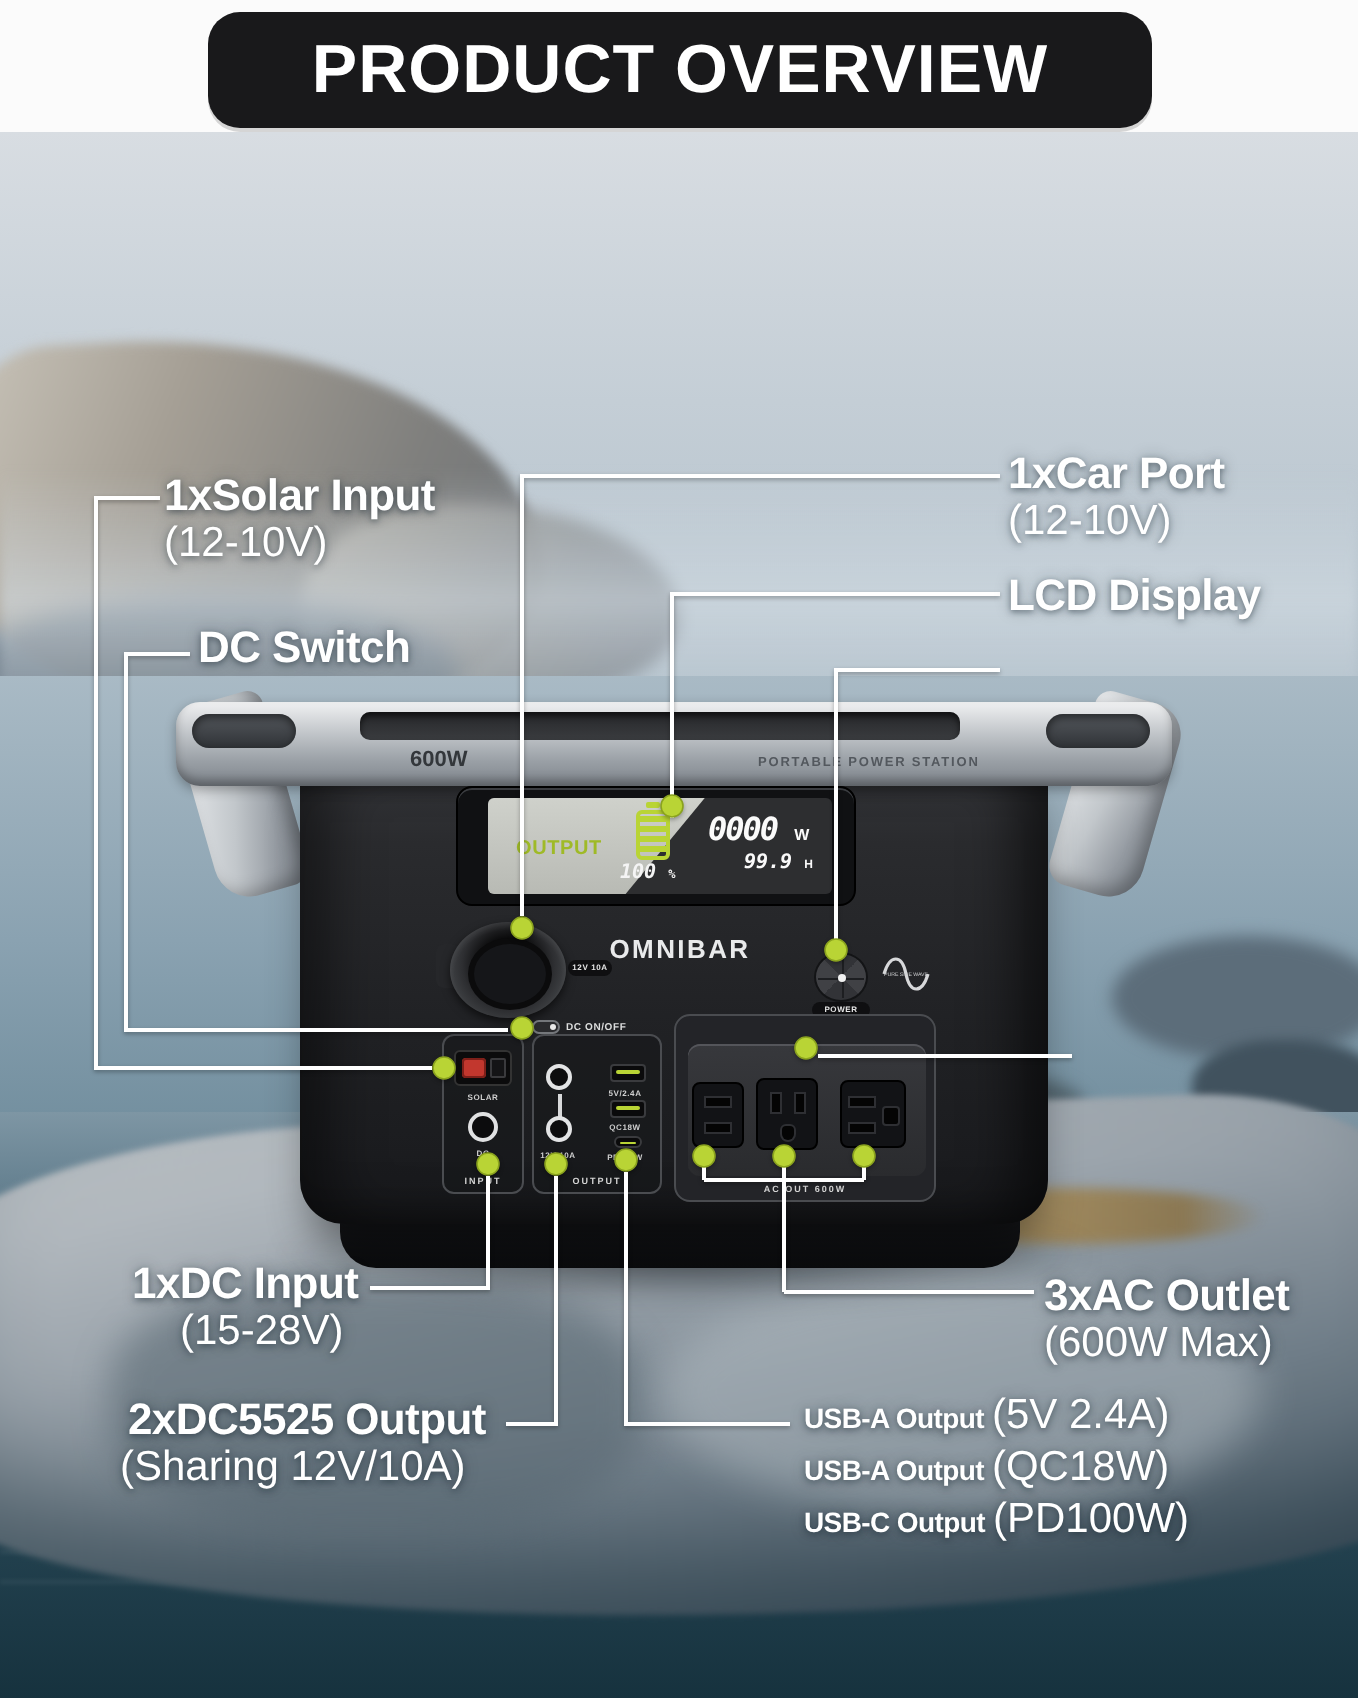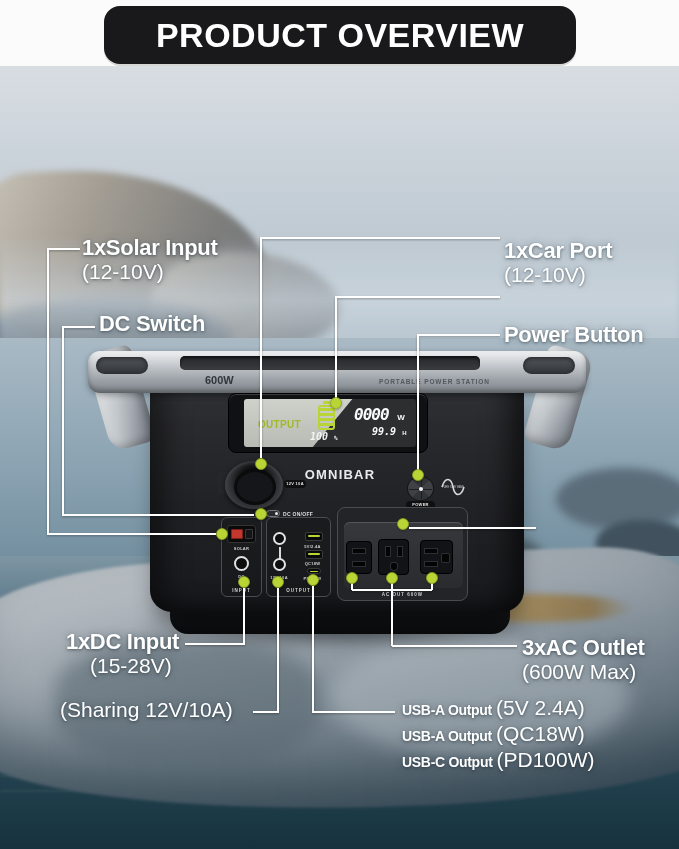--- a/index.html
+++ b/index.html
@@ -312,32 +312,33 @@
     </g>
   </svg>
 
   <div class="lbl" style="left:82px;top:236px;">
     <span class="b">1xSolar Input</span>
     <span class="r">(12-10V)</span>
   </div>
   <div class="lbl" style="left:99px;top:312px;">
     <span class="b">DC Switch</span>
   </div>
-  <div class="lbl" style="left:504px;top:239px;">
+  <div class="lbl" style="left:504px;top:225px;">
     <span class="b">1xCar Port</span>
     <span class="r">(12-10V)</span>
   </div>
-  <div class="lbl" style="left:504px;top:323px;">
-    <span class="b">Power Button</span>
+  <div class="lbl" style="left:504px;top:286px;">
+    <span class="b">LCD Display</span>
   </div>
   <div class="lbl" style="left:66px;top:630px;">
     <span class="b">1xDC Input</span>
     <span class="r" style="padding-left:24px;">(15-28V)</span>
   </div>
   <div class="lbl" style="left:60px;top:698px;">
+    <span class="b" style="padding-left:4px;">2xDC5525 Output</span>
     <span class="r">(Sharing 12V/10A)</span>
   </div>
   <div class="lbl" style="left:522px;top:636px;">
     <span class="b">3xAC Outlet</span>
     <span class="r">(600W Max)</span>
   </div>
   <div class="lbl" style="left:402px;top:696px;">
     <div class="usb-row">
       <span class="b">USB-A Output</span><span class="r">(5V 2.4A)</span>
     </div>

